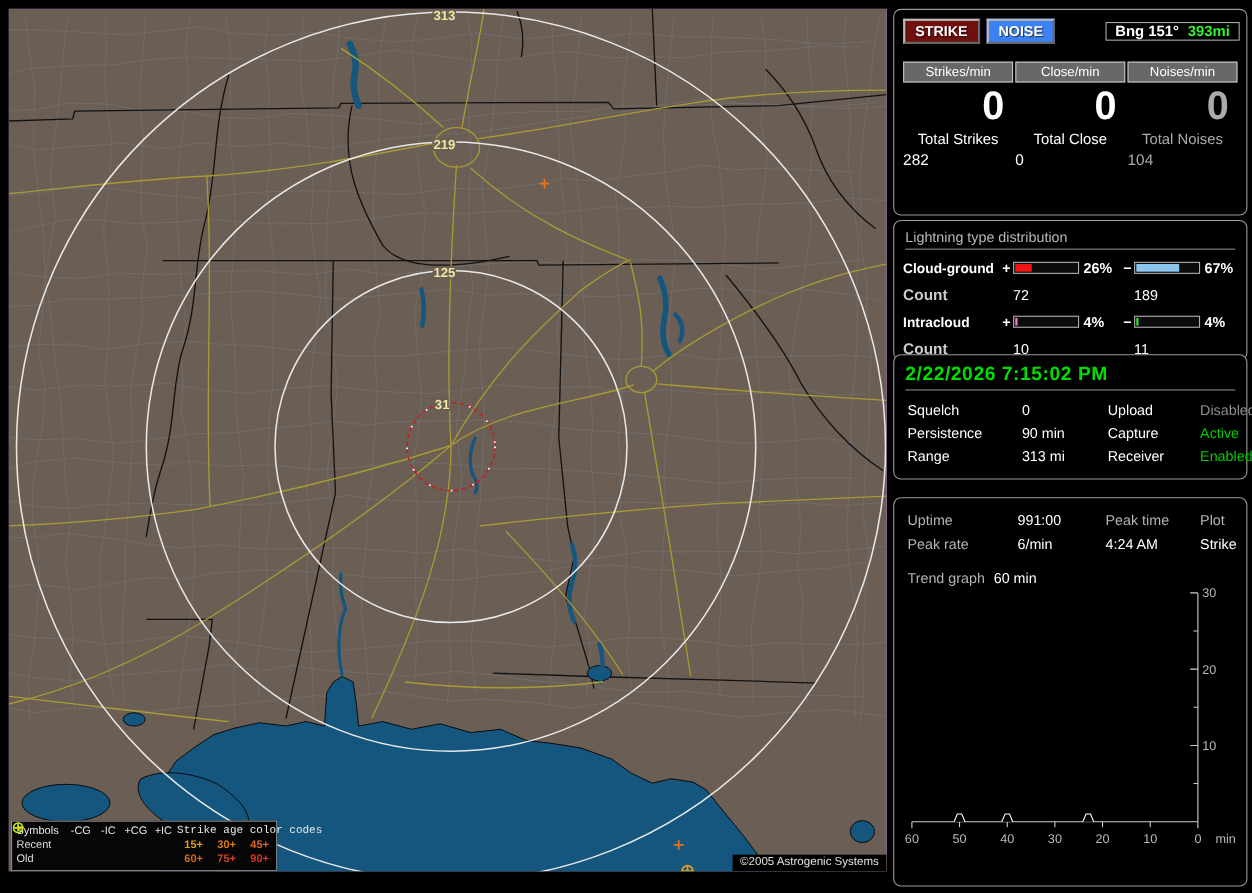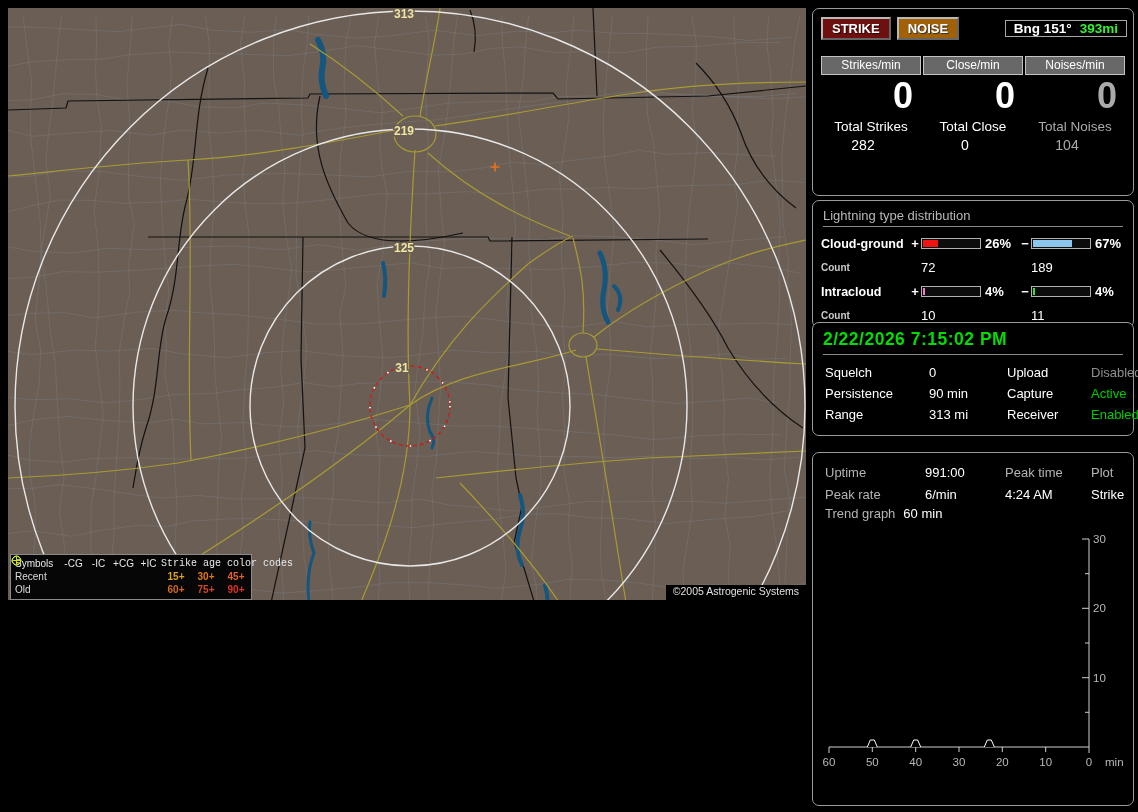--- a/index.html
+++ b/index.html
@@ -1,21 +1,21 @@
 <!DOCTYPE html>
 <html><head>
 <meta charset="utf-8">
 <style>
   * { margin:0; padding:0; box-sizing:border-box; }
   html,body { width:1138px; height:812px; background:#000; overflow:hidden;
               font-family:"Liberation Sans", sans-serif; }
   .stage { position:relative; width:1138px; height:812px; background:#000; }
 
   
-  .map-frame { position:absolute; left:8px; top:8px; width:798px; height:592px;
+  .map-frame { position:absolute; left:8px; top:8px; width:798px; height:784px;
                background:#f0abfc; overflow:hidden; }
   .map-frame svg { position:absolute; left:0; top:0; }
 
   .map-legend { position:absolute; left:2px; bottom:0px; width:242px; height:46px;
                 background:#060606; border:1px solid #8a8a8a; color:#ddd;
                 font-size:10px; padding:2px 4px; }
   .leg-grid { display:grid; grid-template-columns:46px 25px 25px 25px 25px 30px 30px 30px;
               align-items:center; height:13px; }
   .leg-grid .hdr { color:#e8e8e8; }
   .leg-age-hdr { grid-column:6 / span 3; text-align:center; white-space:nowrap; color:#e8e8e8;font-family:Liberation Mono, monospace; }
@@ -32,61 +32,61 @@
   #panel-counters { top:8px;  height:188px; }
   #panel-dist     { top:200px; height:128px; }
   #panel-status   { top:322px; height:114px; }
   #panel-trend    { top:452px; height:354px; }
 
   
   .btn-row { display:flex; align-items:center; margin:8px 6px 0 8px; }
   .tbtn { font-weight:bold; font-size:13px; padding:2px 9px; border:2px outset #b9b9b9;
           color:#fff; cursor:pointer; }
   .tbtn.strike { background:#6e1010; text-shadow:1px 1px 1px #2a0000; }
-  .tbtn.noise  { background:#a16207; text-shadow:1px 1px 1px #303030; margin-left:6px; }
+  .tbtn.noise  { background:#3b82f6; text-shadow:1px 1px 1px #303030; margin-left:6px; }
   .bng-badge { margin-left:auto; border:1px solid #a8a8a8; background:#000;
                font-weight:bold; font-size:13.5px; padding:0 8px; white-space:nowrap; }
   .bng-badge .dist { color:#33ee33; margin-left:8px; }
   .cnt-cols { display:flex; justify-content:space-between; margin:16px 8px 0 8px; }
   .cnt-col { width:100px; }
   .chip { background:#686868; border:1px solid #c4c4c4; color:#fff; font-size:12px;
           text-align:center; padding:1px 2px 2px 2px; }
   .bigzero { font-size:36px; font-weight:bold; text-align:right; padding-right:8px;
              line-height:1.05; margin-top:2px; }
   .tot-label { font-size:13.5px; text-align:center; margin-top:4px; }
-  .tot-value { font-size:14px; text-align:center; padding-right:16px; margin-top:3px; }
+  .tot-value { font-size:14px; text-align:left; padding-right:16px; margin-top:3px; }
   .dimmed { color:#aaaaaa; }
 
   
   .dist-title { color:#b8b8b8; font-size:13px; margin:7px 10px 0 10px; padding-bottom:3px;
                 border-bottom:1px solid #8a8a8a; }
   .dist-grid { display:grid; grid-template-columns:88px 12px 60px 38px 12px 60px 32px;
                align-items:center; margin:0 8px; }
   .dist-row { margin-top:9px; }
   .dist-label { font-weight:bold; font-size:12.5px; }
   .sign { font-weight:bold; font-size:13px; text-align:center; }
   .bar { height:11px; border:1px solid #b0b0b0; background:#0c0c0c; position:relative; }
   .bar .fill { position:absolute; left:1px; top:1px; bottom:1px; }
   .pct { font-weight:bold; font-size:13px; padding-left:4px; }
-  .cnt-label { color:#cccccc; font-weight:bold; font-size:10px; }
+  .cnt-label { color:#cccccc; font-weight:bold; font-size:14px; }
   .cnt-val { font-weight:normal; font-size:13px; }
 
   
   .dt { color:#00dd00; font-weight:bold; font-size:17.5px; margin:6px 10px 0 10px;
         padding-bottom:4px; border-bottom:1px solid #8a8a8a; letter-spacing:.5px; }
   .status-grid { display:grid; grid-template-columns:104px 78px 84px 1fr;
                  margin:10px 0 0 12px; row-gap:6px; font-size:13px; }
   .st-green { color:#00cc00; }
   .st-gray  { color:#8f8f8f; }
 
   
   .stats-grid { display:grid; grid-template-columns:100px 80px 86px 1fr;
                 margin:12px 0 0 12px; row-gap:7px; font-size:13px; }
   .lab { color:#b4b4b4; }
-  .trend-row { display:flex; margin:4px 0 0 12px; font-size:13px; }
+  .trend-row { display:flex; margin:16px 0 0 12px; font-size:13px; }
   .trend-row .val { margin-left:8px; }
   #trend-svg { position:absolute; left:8px; top:76px; }
   .tick-txt { fill:#b8b8b8; font-size:11.5px; font-family:"Liberation Sans",sans-serif; }
 </style>
 </head>
 <body>
 
 <div class="stage">
 
   <div class="map-frame">

